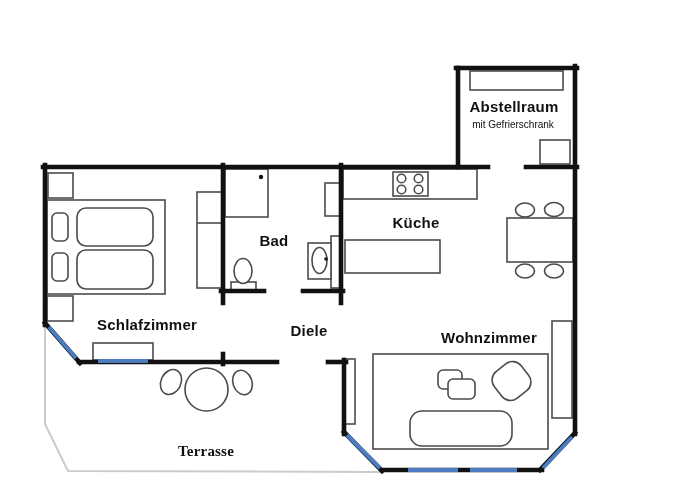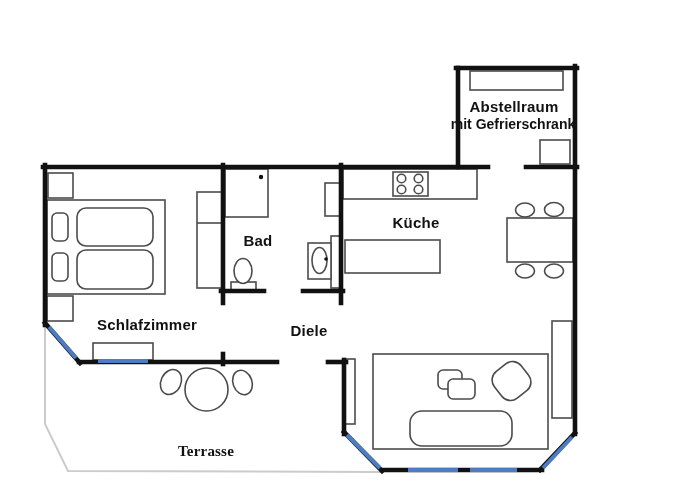--- a/index.html
+++ b/index.html
@@ -17,22 +17,22 @@
     transform:translate(-50%,-50%);
     font-weight:bold;
     font-size:15px;
     color:var(--label,#111);
     white-space:nowrap;
     letter-spacing:0.2px;
   }
   .room-sublabel{
     position:absolute;
     transform:translate(-50%,-50%);
-    font-weight:bold;
-    font-size:14px;
+    font-weight:normal;
+    font-size:10px;
     color:var(--label,#111);
     white-space:nowrap;
   }
   .wall{stroke:var(--wall,#111);stroke-width:4.6;fill:none;stroke-linecap:square;}
   .window{stroke:var(--window,#4d7cc2);stroke-width:4;fill:none;stroke-linecap:butt;}
   .furn{stroke:var(--furniture,#4b4b4b);stroke-width:1.6;fill:#fff;}
   .furnline{stroke:var(--furniture,#4b4b4b);stroke-width:1.6;fill:none;}
   .dot{fill:var(--wall,#111);stroke:none;}
   .terrace-edge{stroke:var(--terrace,#cbcbcb);stroke-width:2;fill:none;}
 </style>
@@ -139,17 +139,18 @@
       <line class="window" x1="347" y1="404" x2="380" y2="437"></line>
       <line class="window" x1="408" y1="439" x2="458" y2="439"></line>
       <line class="window" x1="470" y1="439" x2="517" y2="439"></line>
       <line class="window" x1="543" y1="437" x2="572" y2="406"></line>
     </g>
   </svg>
 
   <div class="room-label" style="left:514px;top:75px;">Abstellraum</div>
   <div class="room-sublabel" style="left:513px;top:93px;">mit Gefrierschrank</div>
   <div class="room-label" style="left:416px;top:191px;">Küche</div>
-  <div class="room-label" style="left:258px;top:209px;">Bad</div>
+  <div class="room-label" style="left:274px;top:209px;">Bad</div>
   <div class="room-label" style="left:147px;top:293px;">Schlafzimmer</div>
   <div class="room-label" style="left:287px;top:299px;padding-left:44px;">Diele</div>
+  <div class="room-label" style="left:489px;top:306px;">Wohnzimmer</div>
   <div class="room-label" style="left:206px;top:420px;font-family:Liberation Serif, serif;">Terrasse</div>
 </div>
 
 </body></html>

